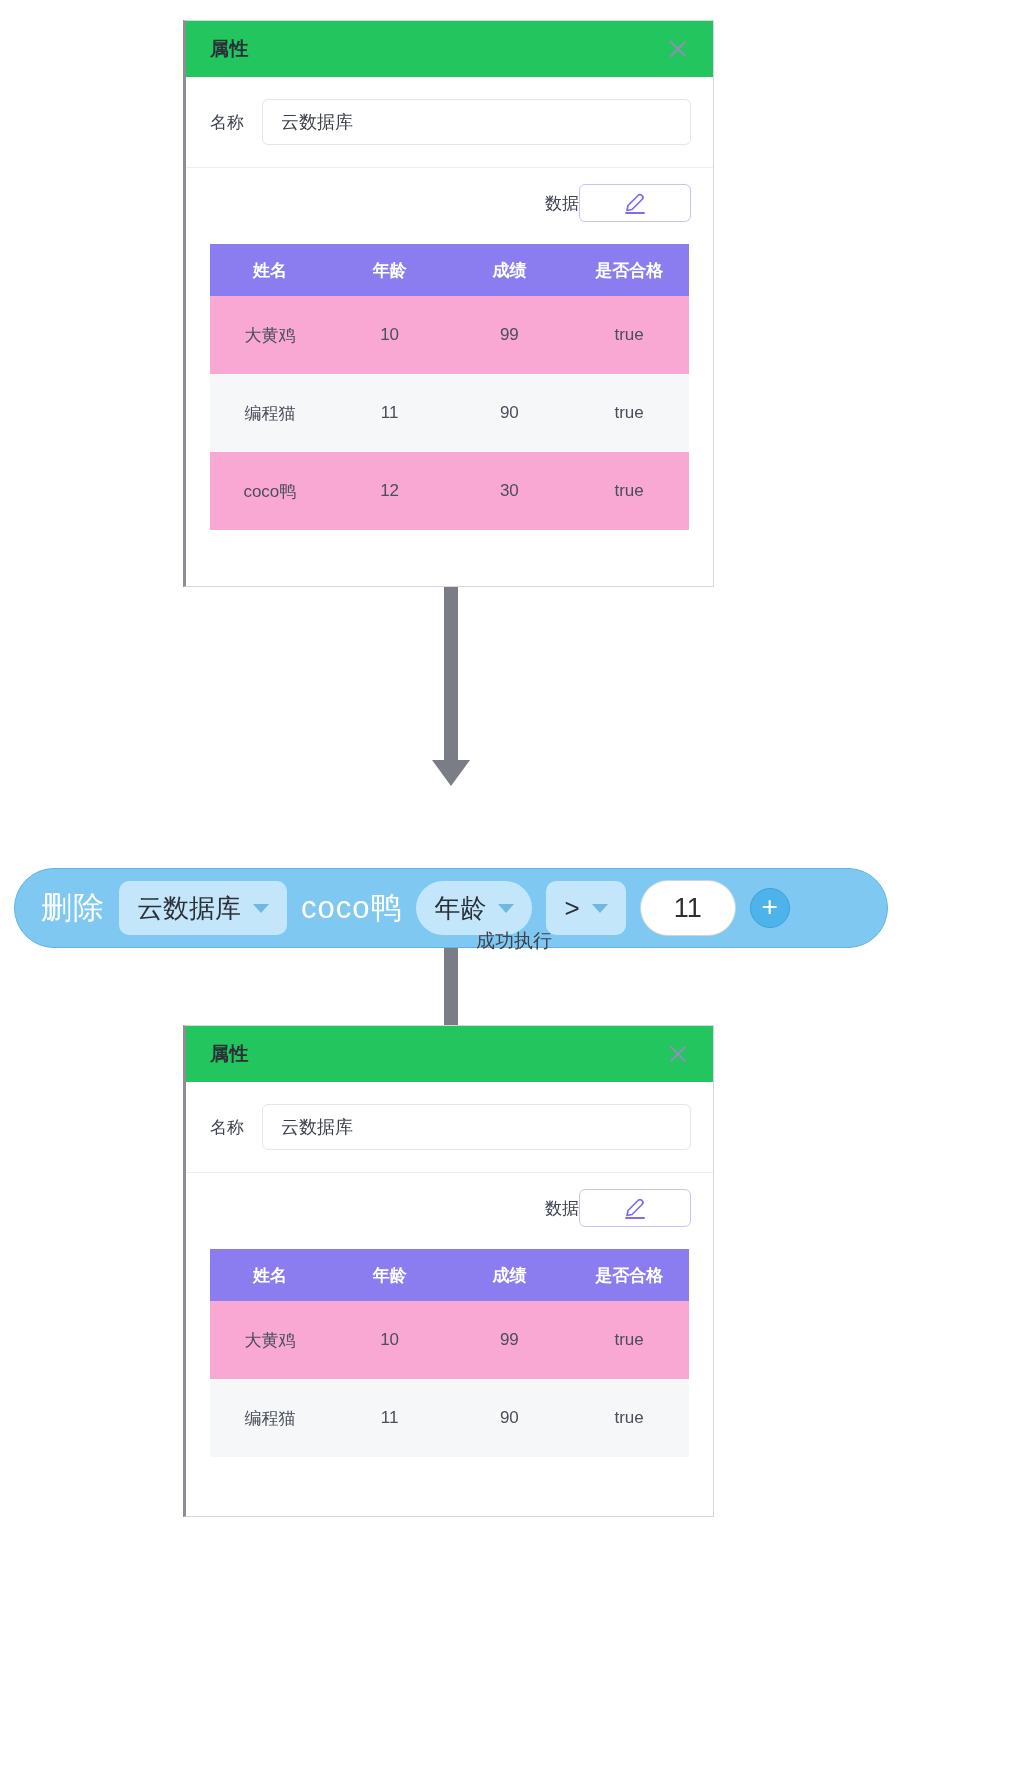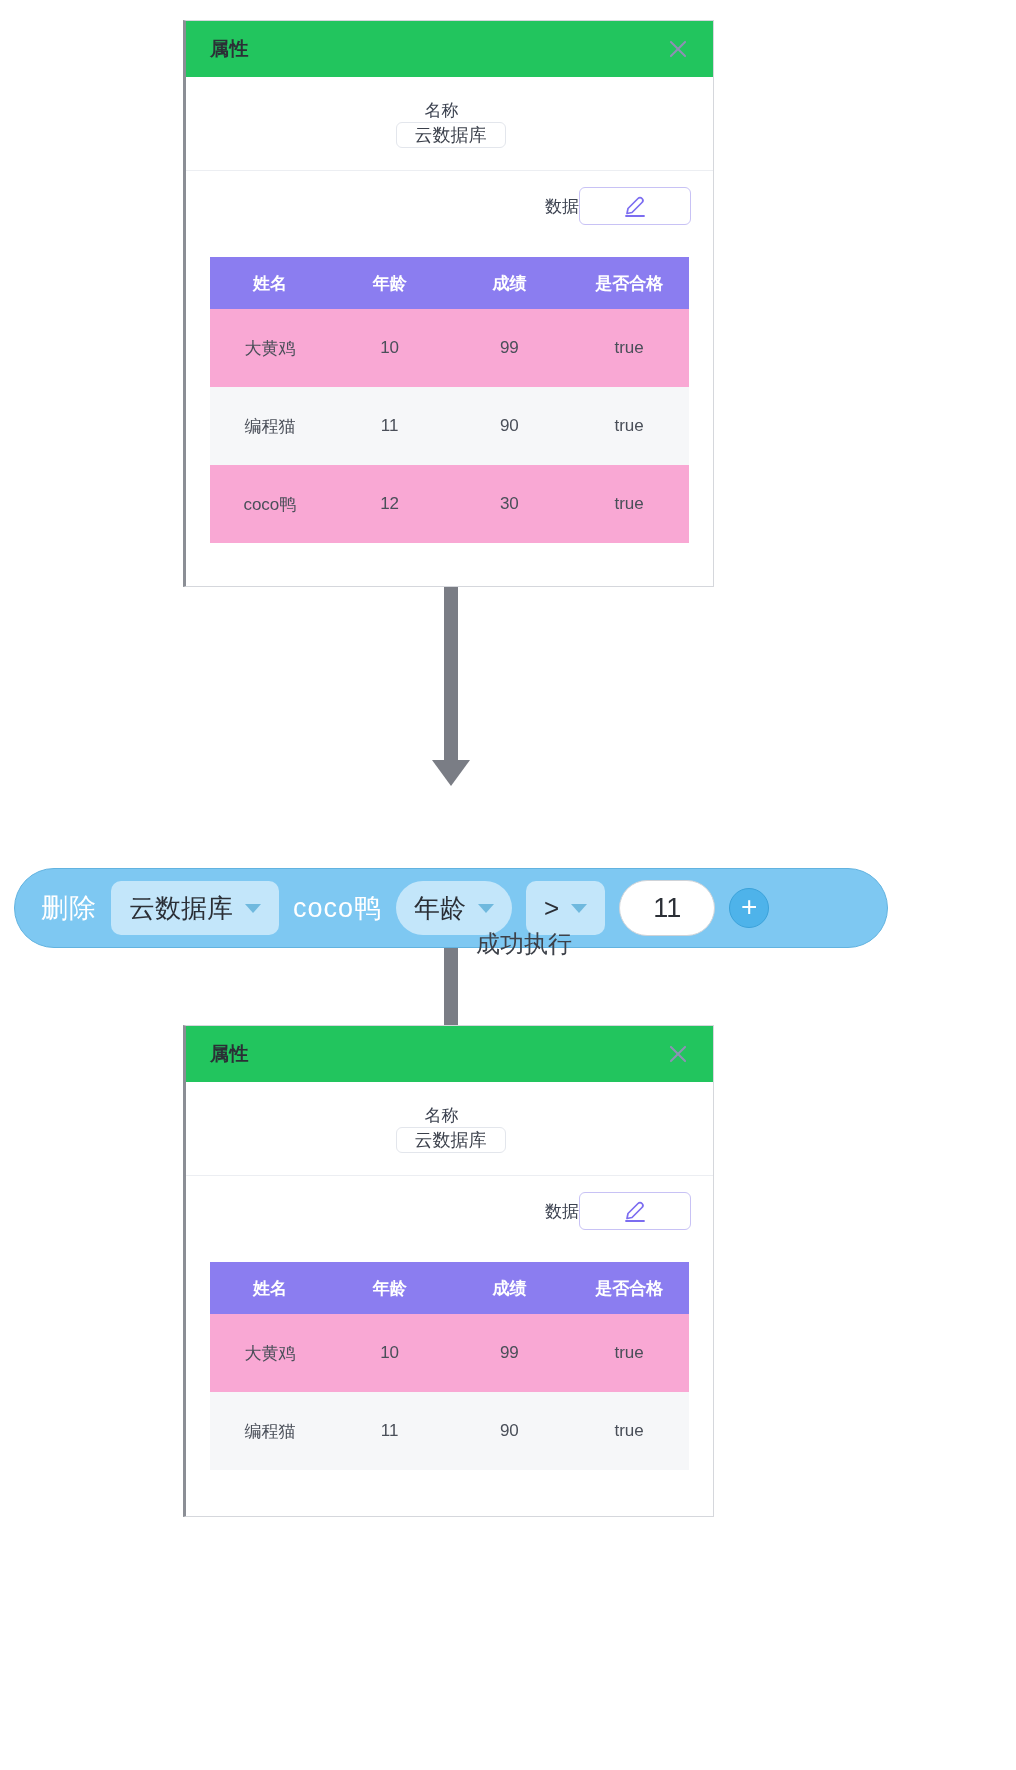--- a/index.html
+++ b/index.html
@@ -58,21 +58,20 @@
   }
   .close-icon::before { transform: rotate(45deg); }
   .close-icon::after  { transform: rotate(-45deg); }
 
   .name-row {
     display: flex;
     align-items: center;
     padding: 22px 22px 22px 24px;
     border-bottom: 1px solid #eceef2;
     box-sizing: border-box;
-    flex-direction: column;
   }
   .field-label {
     font-size: 17px;
     color: #3c4250;
     margin-right: 18px;
     white-space: nowrap;
   }
   .name-input {
     flex: 1;
     height: 46px;
@@ -110,21 +109,21 @@
     justify-content: center;
     cursor: pointer;
     box-sizing: border-box;
   }
   .pencil-icon { display:block; }
 
   
   table.dt {
     border-collapse: collapse;
     width: calc(100% - 48px);
-    margin: 20px 24px 0 24px;
+    margin: 10px 24px 0 24px;
     table-layout: fixed;
   }
   table.dt th {
     background: #8b7df0;
     color: #ffffff;
     font-size: 17px;
     font-weight: bold;
     height: 52px;
     text-align: center;
     border: none;
@@ -150,21 +149,21 @@
   .arrow-head {
     position: absolute;
     width: 0;
     height: 0;
     border-left: 19px solid transparent;
     border-right: 19px solid transparent;
     border-top: 26px solid #7a7d85;
   }
   .arrow-label {
     position: absolute;
-    font-size: 24px;
+    font-size: 19px;
     color: #3d4149;
     white-space: nowrap;
   }
 
   
   .cmd-block {
     position: absolute;
     left: 14px;
     top: 868px;
     width: 874px;
@@ -172,21 +171,21 @@
     background: #7ec8f2;
     border: 1px solid #62b3e0;
     border-radius: 40px;
     box-sizing: border-box;
     display: flex;
     align-items: center;
     padding: 0 18px 0 26px;
     gap: 14px;
   }
   .cmd-text {
-    font-size: 27px;
+    font-size: 31px;
     color: #ffffff;
     white-space: nowrap;
     letter-spacing: 1px;
   }
   .cmd-pill {
     background: #c3e6fa;
     display: flex;
     align-items: center;
     gap: 12px;
     padding: 0 18px;

